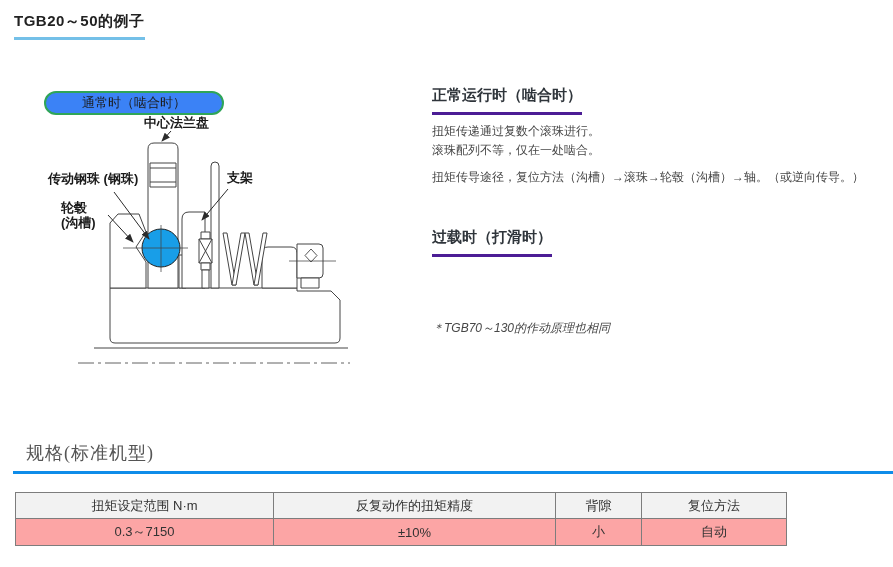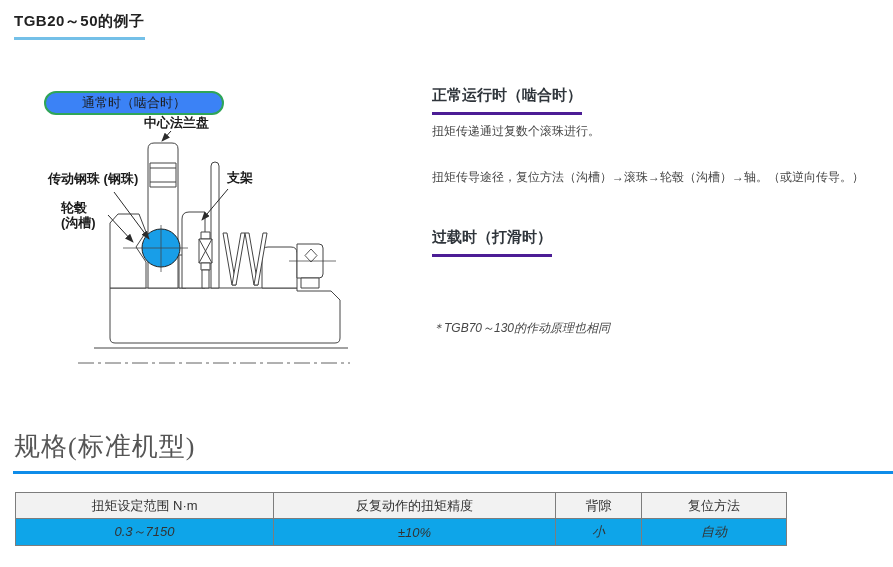--- a/index.html
+++ b/index.html
@@ -41,37 +41,37 @@
   .body-text {
     position:absolute; left:432px; margin:0;
     font-size:12px; color:#474747; line-height:19px; white-space:nowrap;
   }
   .p-normal-1 { top:122px; }
   .p-normal-2 { top:168px; }
   .p-over-1   { top:268px; line-height:20px; }
   .p-note     { top:318px; line-height:20px;font-style:italic; }
   
   .specs-heading {
-    position:absolute; left:14px; top:429px; margin:0;
+    position:absolute; left:14px; top:429px; margin:12px;
     font-family:"Liberation Serif", serif; font-weight:normal;
-    font-size:26px; color:#555; letter-spacing:1px; white-space:nowrap;
+    font-size:18px; color:#555; letter-spacing:1px; white-space:nowrap;
   }
   .specs-rule {
     position:absolute; left:13px; right:0; top:471px; height:3px; background:#0e8ce9;
   }
   table.specs {
     position:absolute; left:15px; top:492px; width:767px;
     border-collapse:collapse; table-layout:fixed;
     font-size:13px; color:#333;border-radius:10px;
   }
   table.specs th, table.specs td {
     border:1px solid #7d7d7d; text-align:center; padding:0; font-weight:normal;
   }
   table.specs th { background:#f2f2f2; height:25px; }
-  table.specs td { background:#0ea5e9; height:26px;font-style:italic; }
+  table.specs td { background:#fca5a5; height:26px; }
   .c1{width:257px}.c2{width:281px}.c3{width:85px}.c4{width:144px}
 </style>
 </head>
 <body>
 
 <div class="screen">
 
   <div class="page-title">TGB20～50的例子</div>
 
   <div class="diagram">
@@ -135,20 +135,21 @@
     <div class="dlabel lbl-hub">
       <div>轮毂</div>
       <div>(沟槽)</div>
     </div>
     <div class="dlabel lbl-support">支架</div>
   </div>
 
   <h3 class="sec-heading sec1-heading">正常运行时（啮合时）</h3>
   <div class="body-text p-normal-1">
     <div>扭矩传递通过复数个滚珠进行。</div>
+    <div>滚珠配列不等，仅在一处啮合。</div>
   </div>
   <div class="body-text p-normal-2">
     <div>扭矩传导途径，复位方法（沟槽）→滚珠→轮毂（沟槽）→轴。（或逆向传导。）</div>
   </div>
 
   <h3 class="sec-heading sec2-heading">过载时（打滑时）</h3>
   <div class="body-text p-note">＊TGB70～130的作动原理也相同</div>
 
   <h2 class="specs-heading">规格(标准机型)</h2>
   <div class="specs-rule"></div>

